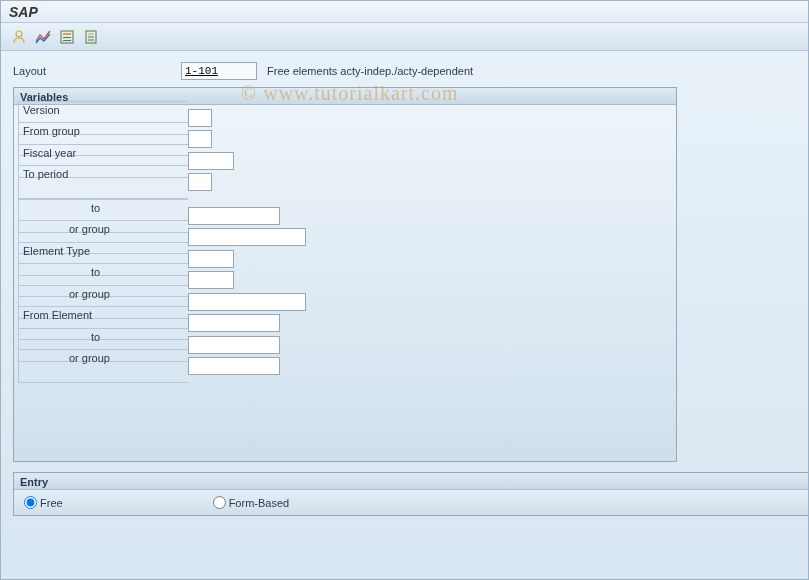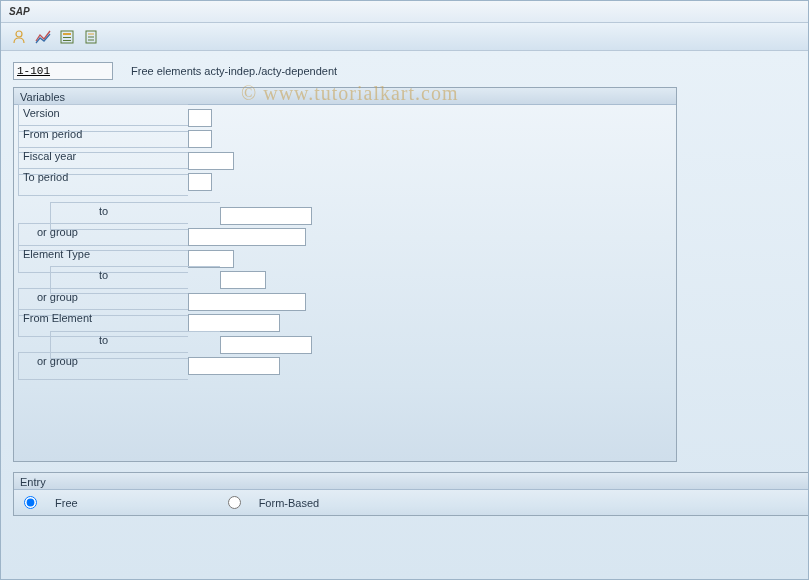--- a/index.html
+++ b/index.html
@@ -15,21 +15,21 @@
     position: relative;
     border: 1px solid #9db4c8;
   }
   .titlebar {
     background: linear-gradient(to bottom, #f2f6fa 0%, #e2ecf5 100%);
     height: 22px;
     line-height: 22px;
     padding-left: 8px;
     font-weight: bold;
     font-style: italic;
-    font-size: 10px;
+    font-size: 14px;
     color: #333;
     border-bottom: 1px solid #b8c8d8;
   }
   .toolbar {
     background: linear-gradient(to bottom, #eaf2f9 0%, #d3e2ef 100%);
     height: 28px;
     display: flex;
     align-items: center;
     padding-left: 10px;
     gap: 8px;
@@ -48,68 +48,69 @@
     display: flex;
     align-items: center;
     margin-bottom: 6px;
     height: 20px;
   }
   .layout-label {
     width: 168px;
     color: #2a3b4d;
   }
   .layout-input {
-    width: 100px;
+    width: 76px;
     height: 18px;
     border: 1px solid #96a8b8;
     background: #f7f9fb;
     font-family: 'Courier New', monospace;
     font-size: 11px;
     padding: 0 3px;
-    margin-right: 18px;
+    margin-right: 10px;
     text-decoration: underline;
   }
   .layout-desc {
     color: #2a3b4d;
   }
   .group-box {
     border: 1px solid #96a8b8;
     background: linear-gradient(to bottom, #eff5fa 0%, #d7e5f0 80%, #cfdeeb 100%);
     margin-bottom: 10px;
   }
   .group-header {
     background: linear-gradient(to bottom, #dfeaf3, #cad9e7);
     border-bottom: 1px solid #a8bcd0;
     padding: 2px 6px;
     color: #2a3b4d;
     height: 17px;
     line-height: 14px;
+    font-weight: bold;
   }
   .group-body {
     padding: 2px 0px 6px 0px;
   }
   .vars-body { min-height: 356px; }
   .field-row {
     display: flex;
     align-items: center;
     padding: 3px 6px 3px 4px;
     height: 21.5px;
   }
   .field-label {
     width: 170px;
     border: 1px solid #b8c8d8;
     border-right: none;
     background: transparent;
     padding: 2px 4px;
     color: #2a3b4d;
-    height: 28px;
+    height: 34px;
     line-height: 13px;
   }
-  .field-label.indent1 { padding-left: 48px; margin-left: 32px; }
-  .field-label.indent2 { padding-left: 18px; }
+  .field-label.indent1 { padding-left: 72px; }
+  .field-label.indent2 { padding-left: 50px; }
   .field-input {
     height: 18px;
     border: 1px solid #96a8b8;
     background: #fff;
     font-size: 11px;
     padding: 0 2px;
   }
   .w-tiny { width: 24px; }
   .w-sm   { width: 46px; }
   .w-md   { width: 92px; }
@@ -117,21 +118,21 @@
   .spacer-row { height: 12px; }
   .entry-body {
     display: flex;
     align-items: center;
     padding: 6px 10px;
     gap: 150px;
   }
   .radio-wrap {
     display: flex;
     align-items: center;
-    gap: 18px;
+    gap: 3px;
     color: #2a3b4d;
   }
   .radio-wrap input { margin:0; }
   .watermark {
     position: absolute;
     top: 45px;
     left: 240px;
     color: #c8a050;
     opacity: 0.55;
     font-size: 20px;
@@ -176,34 +177,35 @@
         <line x1="5" y1="5" x2="11" y2="5" stroke="#d9a43b"></line>
         <line x1="5" y1="8" x2="11" y2="8" stroke="#5a7a3a"></line>
         <line x1="5" y1="11" x2="11" y2="11" stroke="#5a7a3a"></line>
       </svg>
   </span>
 </div>
 
 <div class="main-area">
 
   <div class="layout-row">
+    <span class="layout-label">Layout</span>
     <input class="layout-input" value="1-101" style="">
     <span class="layout-desc">Free elements acty-indep./acty-dependent</span>
   </div>
 
   <div class="group-box" style="width: 664px;">
     <div class="group-header">Variables</div>
     <div class="group-body vars-body">
 
       <div class="field-row">
         <div class="field-label">Version</div>
         <input class="field-input w-tiny" style="">
       </div>
       <div class="field-row">
-        <div class="field-label">From period</div>
+        <div class="field-label">From group</div>
         <input class="field-input w-tiny" style="">
       </div>
       <div class="field-row">
         <div class="field-label">Fiscal year</div>
         <input class="field-input w-sm" style="">
       </div>
       <div class="field-row">
         <div class="field-label">To period</div>
         <input class="field-input w-tiny" style="">
       </div>

